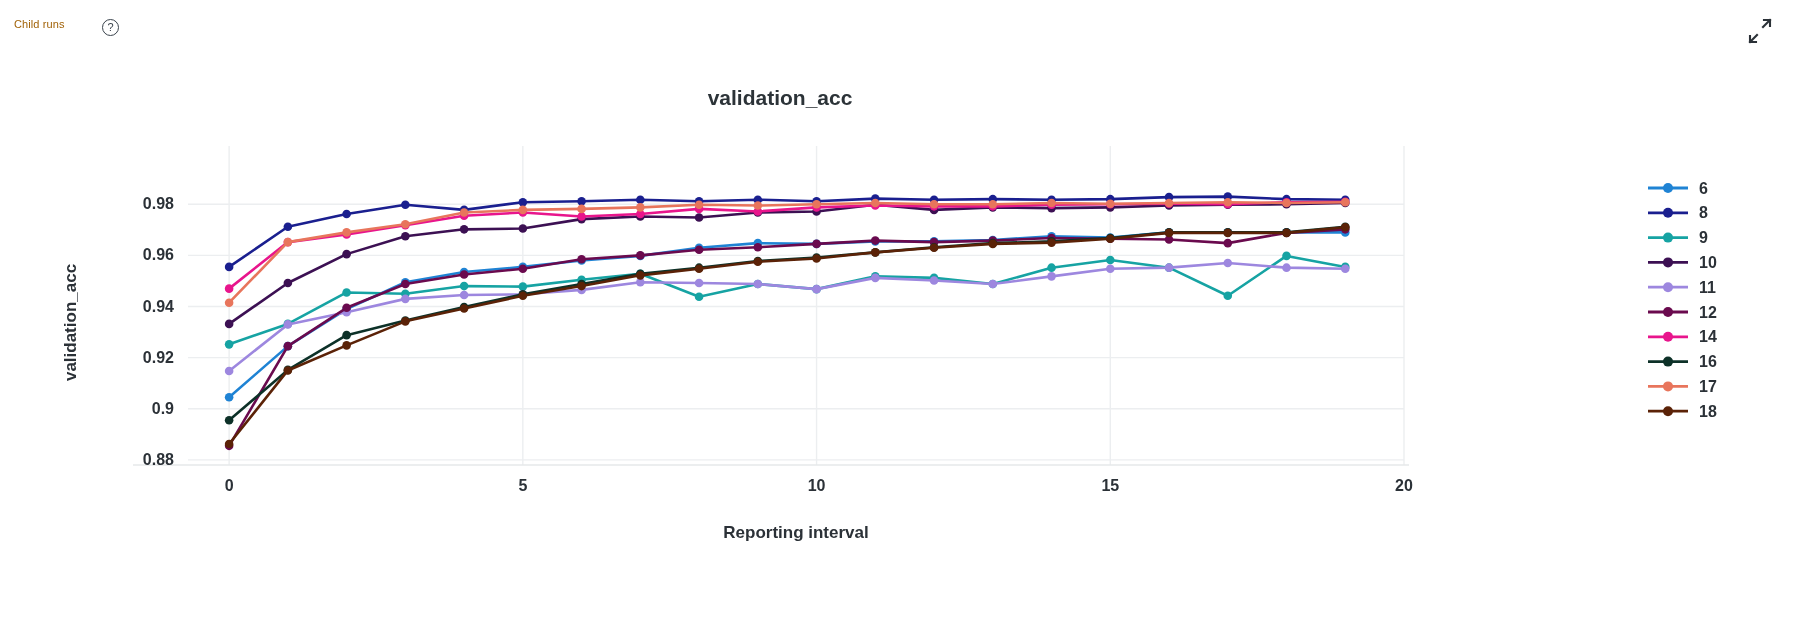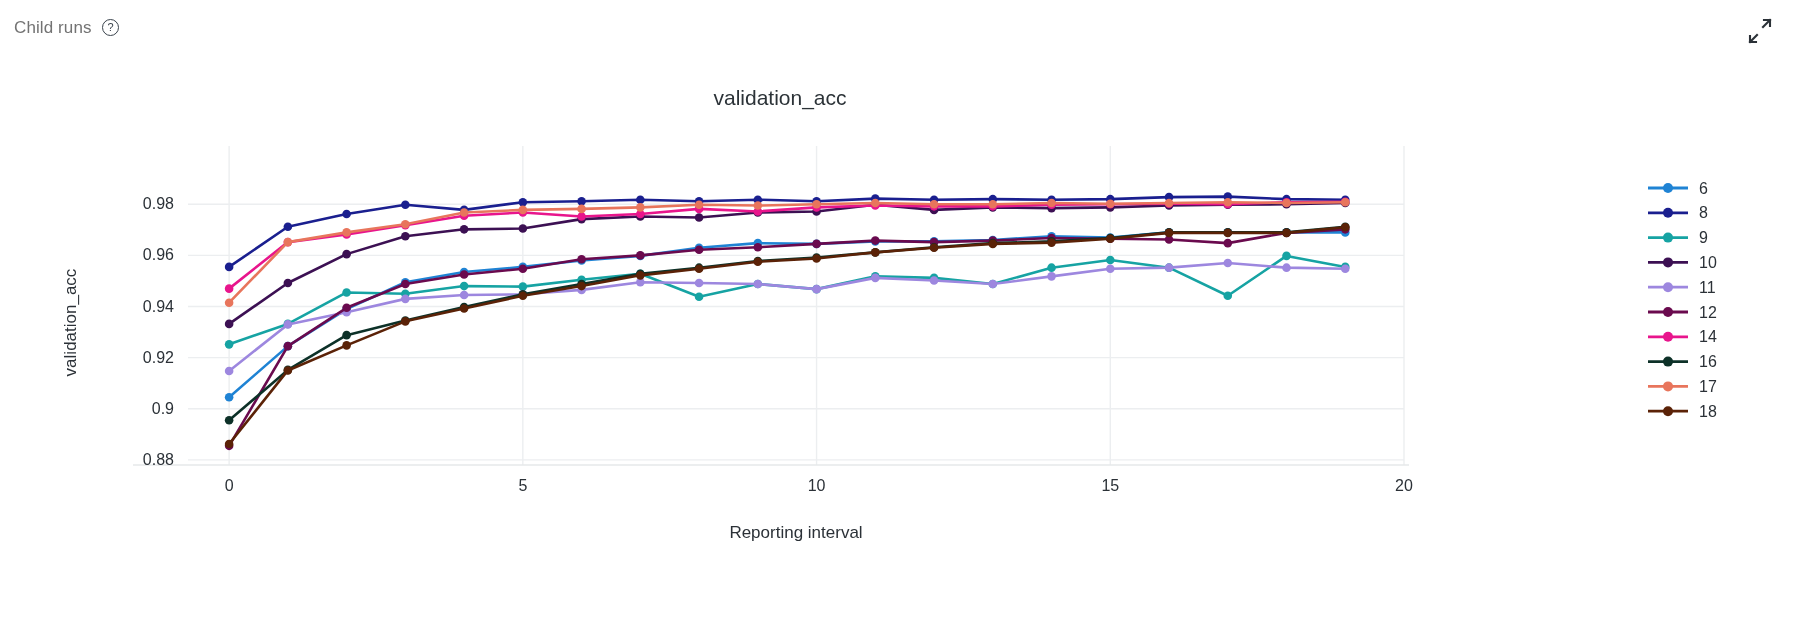--- a/index.html
+++ b/index.html
@@ -20,22 +20,22 @@
   #panel-header {
     position: absolute;
     top: 0; left: 0;
     width: 1795px;
     height: 60px;
   }
   #child-runs-label {
     position: absolute;
     left: 14px;
     top: 18px;
-    font-size: 17px;
-    color: #737373;
+    font-size: 11px;
+    color: #a16207;
     letter-spacing: .1px;
   }
   #help-icon {
     position: absolute;
     left: 102px;
     top: 19px;
     width: 17px;
     height: 17px;
     border: 1.4px solid #3a434c;
     border-radius: 50%;
@@ -54,20 +54,21 @@
     height: 34px;
     cursor: pointer;
   }
 
   
   #chart-wrap {
     position: absolute;
     left: 0; top: 60px;
     width: 1795px;
     height: 584px;
+    font-weight: bold;
   }
   #chart-title {
     position: absolute;
     left: 0; top: 26px;
     width: 1560px;
     text-align: center;
     font-size: 21px;
     color: #2c3338;
   }
   svg { display: block; }

